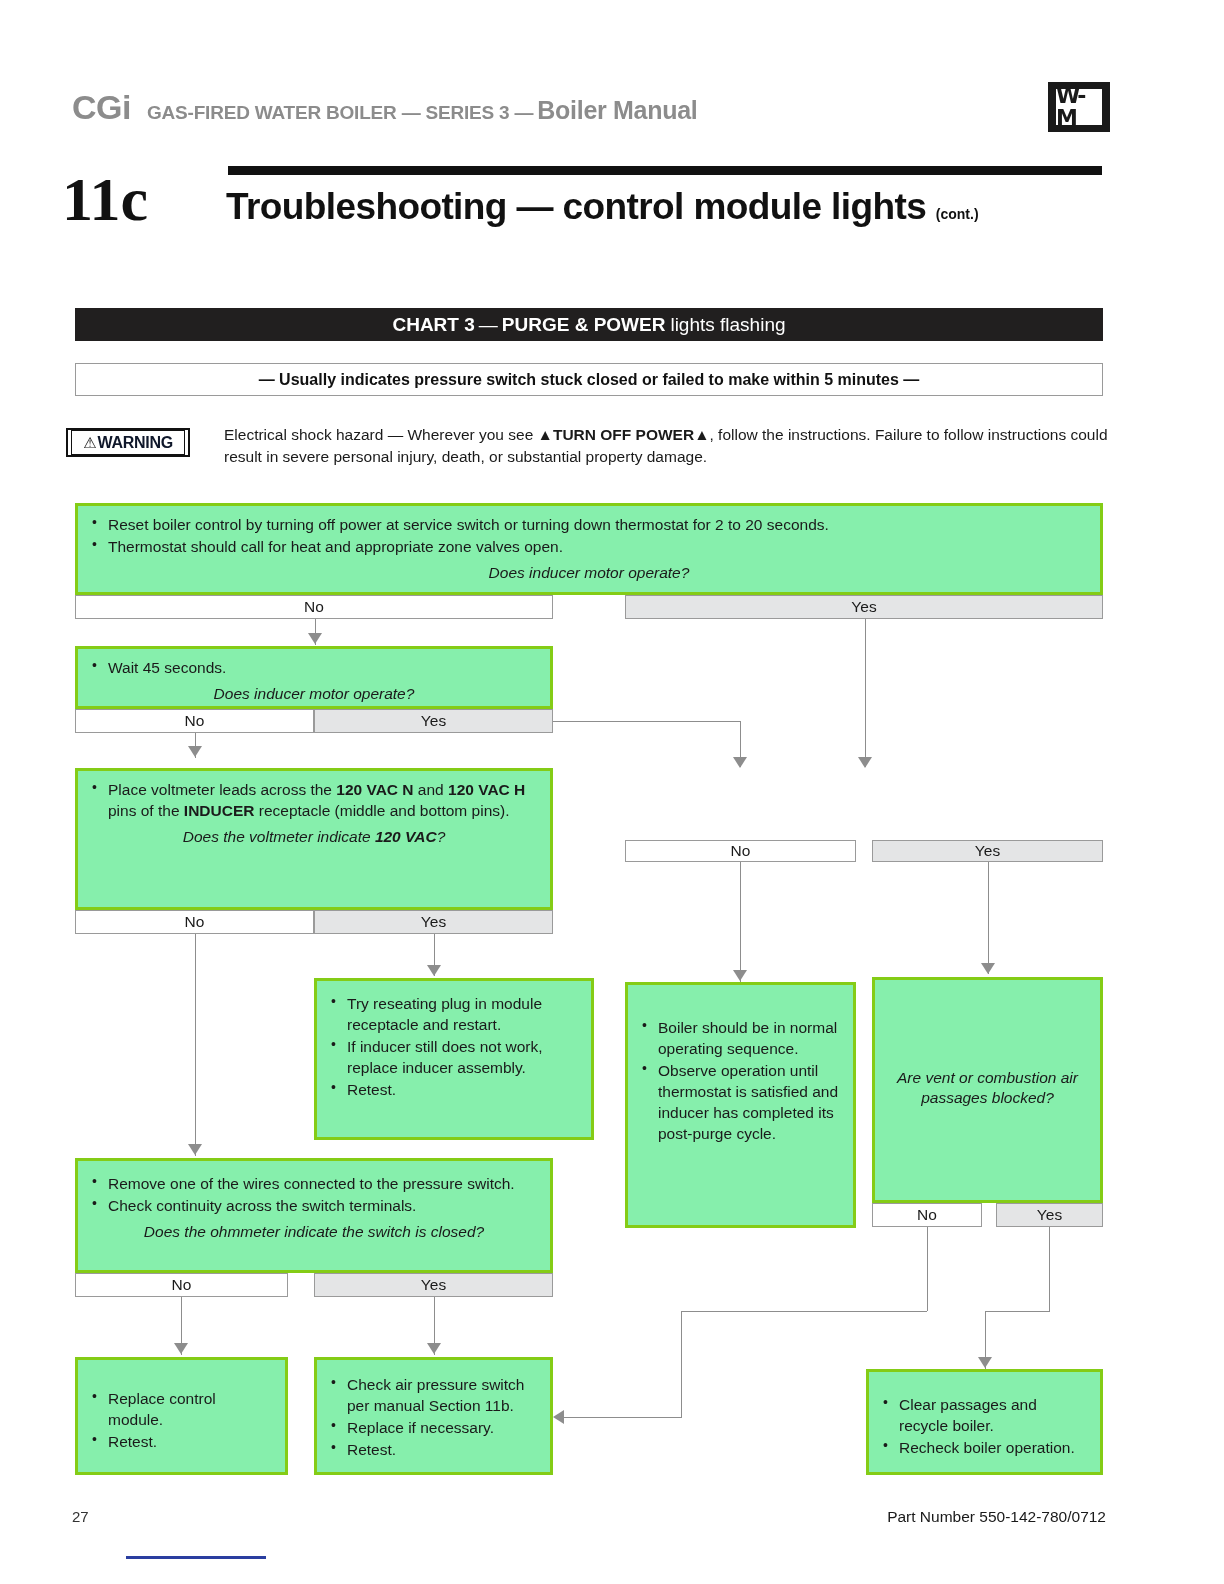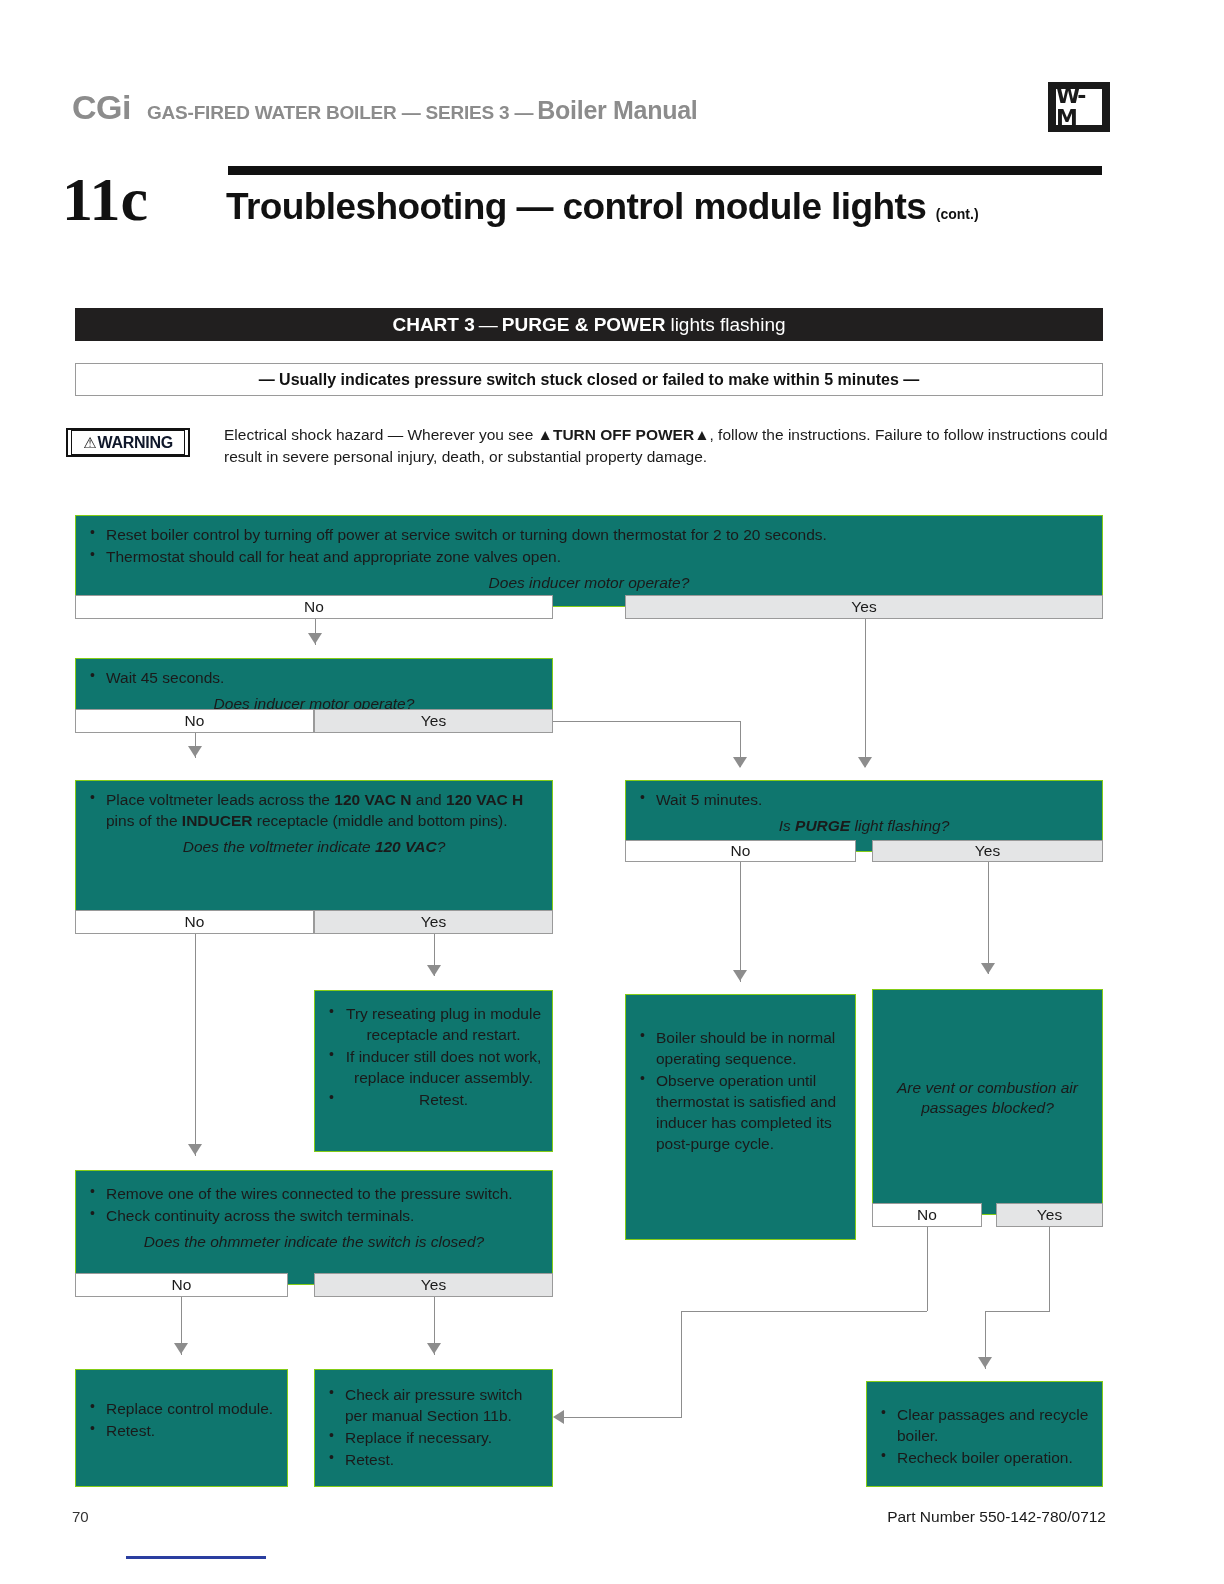--- a/index.html
+++ b/index.html
@@ -110,24 +110,23 @@
   #warn-badge .txt { font-size: 16px; font-weight: bold; color:#0f172a; letter-spacing:-0.3px;}
   #warn-text {
     position: absolute; left: 224px; top: 424px; width: 886px;
     font-size: 15.5px; line-height: 1.42; color: #1a1a1a;
   }
   #warn-text b { font-weight: bold; }
 
   
   .box {
     position: absolute;
-    border: 1px solid #84cc16;
-    background: #0f766e;
-    box-sizing: border-box;
-    margin-top: 12px;
+    border: 3px solid #84cc16;
+    background: #86efac;
+    box-sizing: border-box;
   }
   .box .pad { padding: 8px 10px 6px 10px; }
   ul.bl {
     margin: 0; padding: 0; list-style: none;
   }
   ul.bl li {
     position: relative;
     padding-left: 20px;
     font-size: 15.5px;
     line-height: 1.36;
@@ -273,38 +272,30 @@
   </div>
   <div class="ans" style="left:75px; top:910px; width:239px; height:24px;">No</div>
   <div class="ans yes" style="left:314px; top:910px; width:239px; height:24px;">Yes</div>
 
   <div class="vline" style="left:195px; top:934px; height:222px;"></div>
   <div class="arrow-d" style="left:188px; top:1144px;"></div>
 
   <div class="vline" style="left:434px; top:934px; height:42px;"></div>
   <div class="arrow-d" style="left:427px; top:965px;"></div>
 
-  <div class="box" style="left:625px; top:768px; width:478px; height:72px;">
-    <div class="pad">
-      <ul class="bl">
-        <li>Wait 5 minutes.</li>
-      </ul>
-      <div class="q"><i>Is </i><b>PURGE</b><i> light flashing?</i></div>
-    </div>
-  </div>
   <div class="ans" style="left:625px; top:840px; width:231px; height:22px;">No</div>
   <div class="ans yes" style="left:872px; top:840px; width:231px; height:22px;">Yes</div>
 
   <div class="vline" style="left:740px; top:862px; height:120px;"></div>
   <div class="arrow-d" style="left:733px; top:970px;"></div>
 
   <div class="vline" style="left:988px; top:862px; height:112px;"></div>
   <div class="arrow-d" style="left:981px; top:963px;"></div>
 
-  <div class="box" style="left:314px; top:978px; width:239px; height:162px;text-align:center;">
+  <div class="box" style="left:314px; top:978px; width:280px; height:162px;">
     <div class="pad" style="padding-top:12px;">
       <ul class="bl">
         <li>Try reseating plug in module receptacle and restart.</li>
         <li>If inducer still does not work, replace inducer assembly.</li>
         <li>Retest.</li>
       </ul>
     </div>
   </div>
 
   <div class="box" style="left:872px; top:977px; width:231px; height:226px;">
@@ -374,17 +365,17 @@
 
   <div class="box" style="left:866px; top:1369px; width:237px; height:106px;">
     <div class="pad" style="padding-top:22px;">
       <ul class="bl">
         <li>Clear passages and recycle boiler.</li>
         <li>Recheck boiler operation.</li>
       </ul>
     </div>
   </div>
 
-  <div id="pg-num">70</div>
+  <div id="pg-num">27</div>
   <div id="part-num">Part Number 550-142-780/0712</div>
   <div id="blue-rule"></div>
 
 </div>
 
 </body></html>

